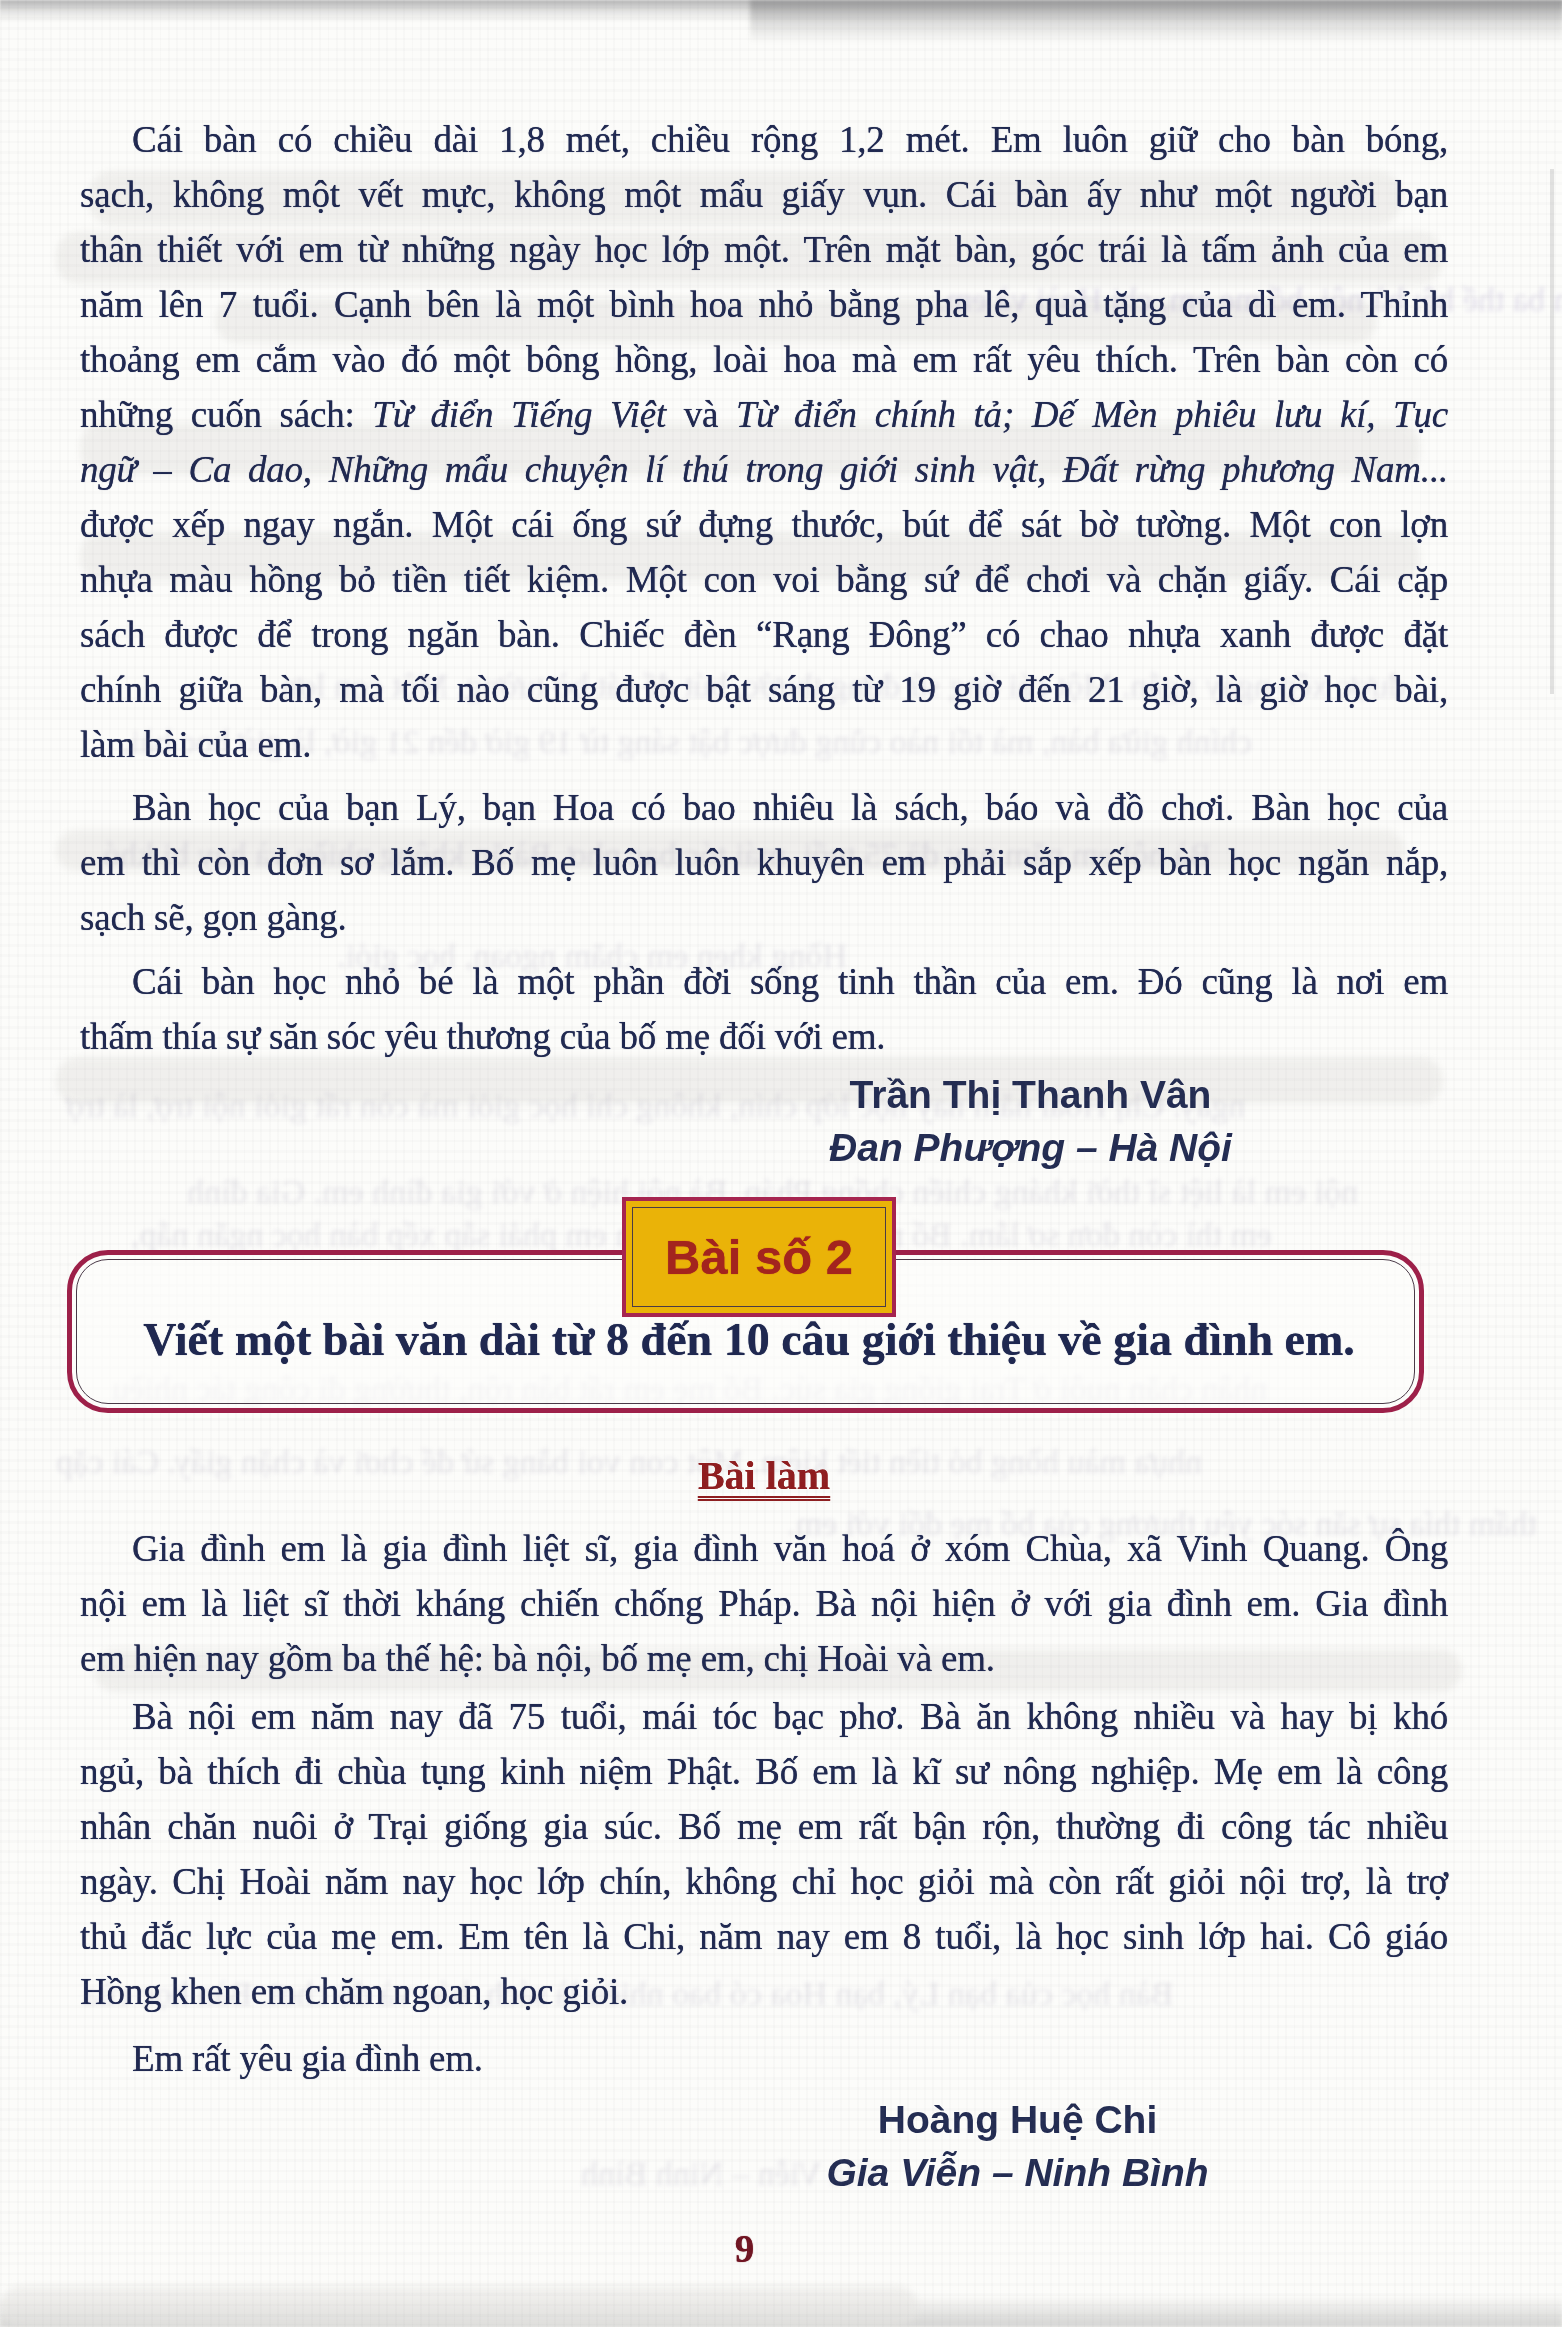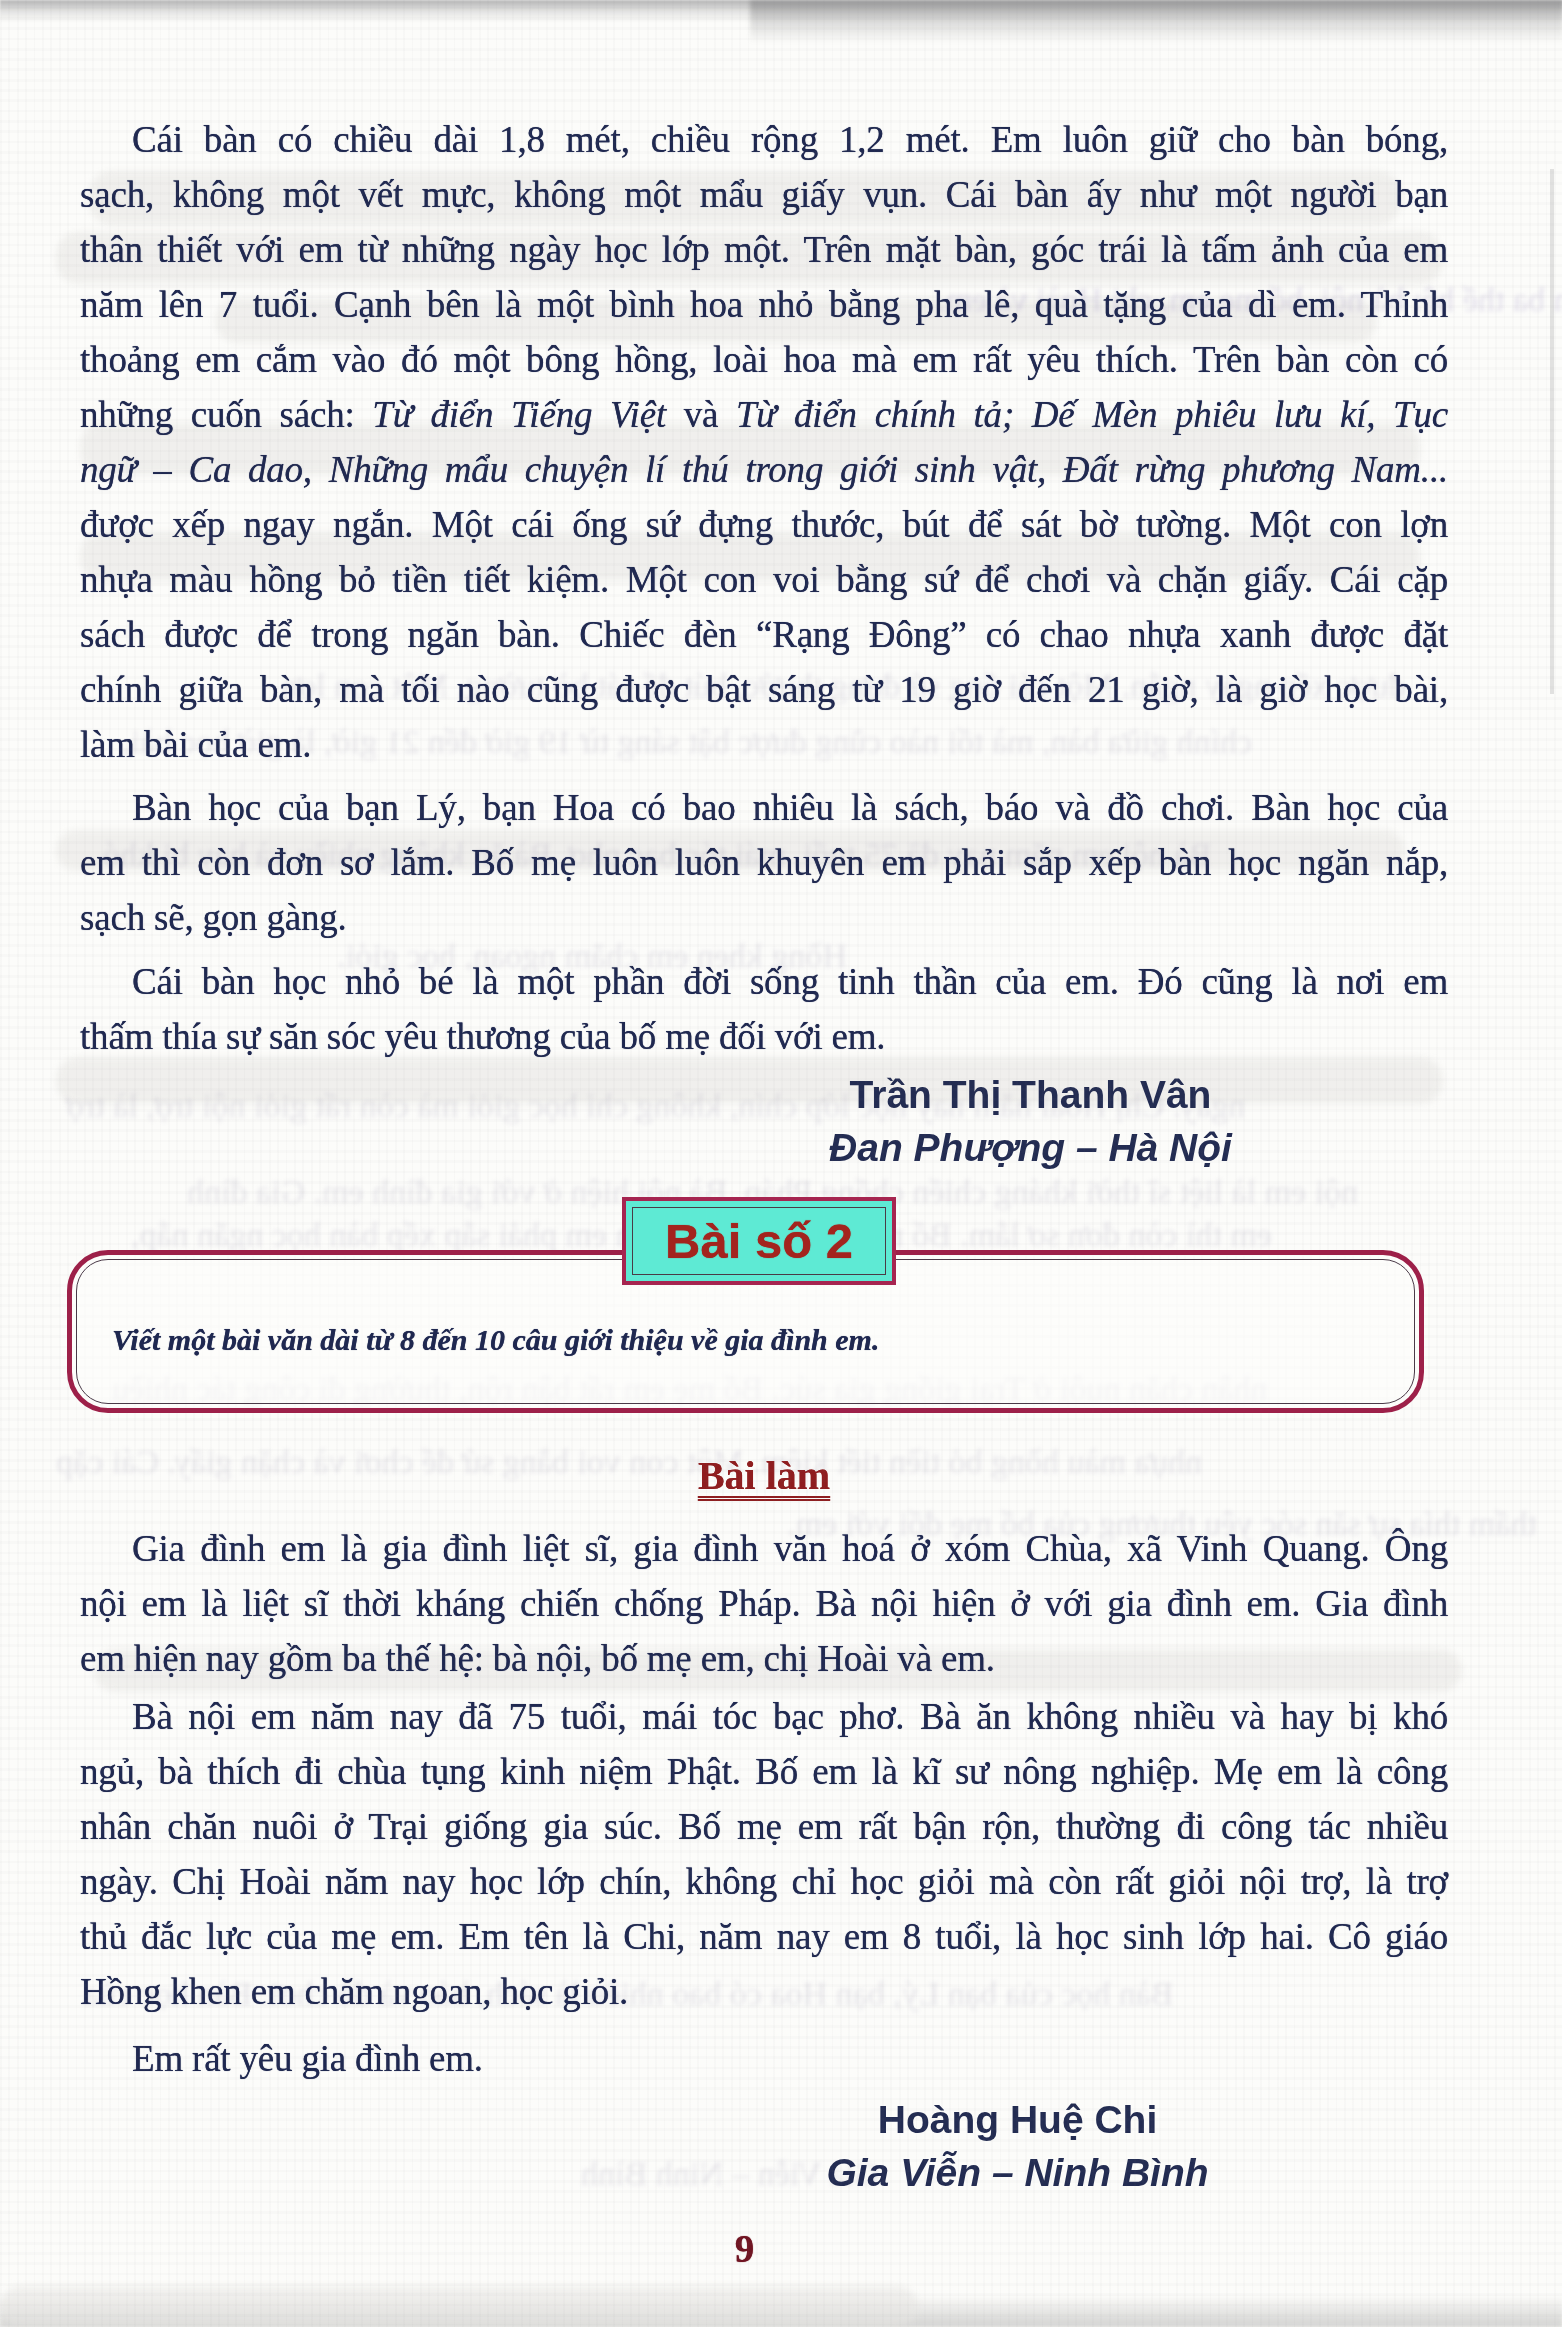--- a/index.html
+++ b/index.html
@@ -48,41 +48,41 @@
   }
   .ghost.purple{ color:#9b8fc0; opacity:.28; }
 
   .attrib{ position:absolute; width:581px; text-align:center;
     font-family:"Liberation Sans", sans-serif; font-weight:bold;
     color:#232c52; }
   .attrib .name{ font-size:39px; line-height:53px; }
   .attrib .loc{ font-size:39px; line-height:54px; font-style:italic; }
 
   .badge{
-    position:absolute; left:622px; top:1197px; width:274px; height:88px;
-    background:#5eead4; border:4.7px solid #a62550; box-sizing:border-box; z-index:3;
+    position:absolute; left:622px; top:1197px; width:274px; height:120px;
+    background:#eab308; border:4.7px solid #a62550; box-sizing:border-box; z-index:3;
   }
   .badge-inner{
     position:absolute; inset:5.6px; border:1.9px solid #4a3b46;
     display:flex; align-items:center; justify-content:center;
     font-family:"Liberation Sans", sans-serif; font-weight:bold;
     font-size:49px; color:#a3241e; text-shadow:0 0 0.9px #a3241e;
   }
   .promptbox{
     position:absolute; left:67px; top:1250px; width:1357px; height:163px;
     border:5.6px solid #9d2049; border-radius:41px; box-sizing:border-box;
     background:rgba(253,253,251,.6); z-index:2;
   }
   .promptbox-inner{
     position:absolute; inset:3.7px; border:1.9px solid #4a3a48; border-radius:32px;
   }
   .prompt{
     position:absolute; left:112px; width:1274px; top:1315px; z-index:4;
-    font-weight:bold; font-style:italic;
-    font-size:30px; line-height:49px; color:var(--ink,#1f2850);
+    text-align:center; font-weight:bold; 
+    font-size:46px; line-height:49px; color:var(--ink,#1f2850);
     text-shadow:0 0 0.7px currentColor;
   }
   .essay-heading{
     position:absolute; left:80px; width:1368px; top:1452px;
     text-align:center;
   }
   .essay-heading span{
     font-weight:bold; font-size:40px; color:#8f1d1f;
     text-decoration:underline; text-decoration-style:double;
     text-decoration-thickness:1.9px; text-underline-offset:6.6px;

